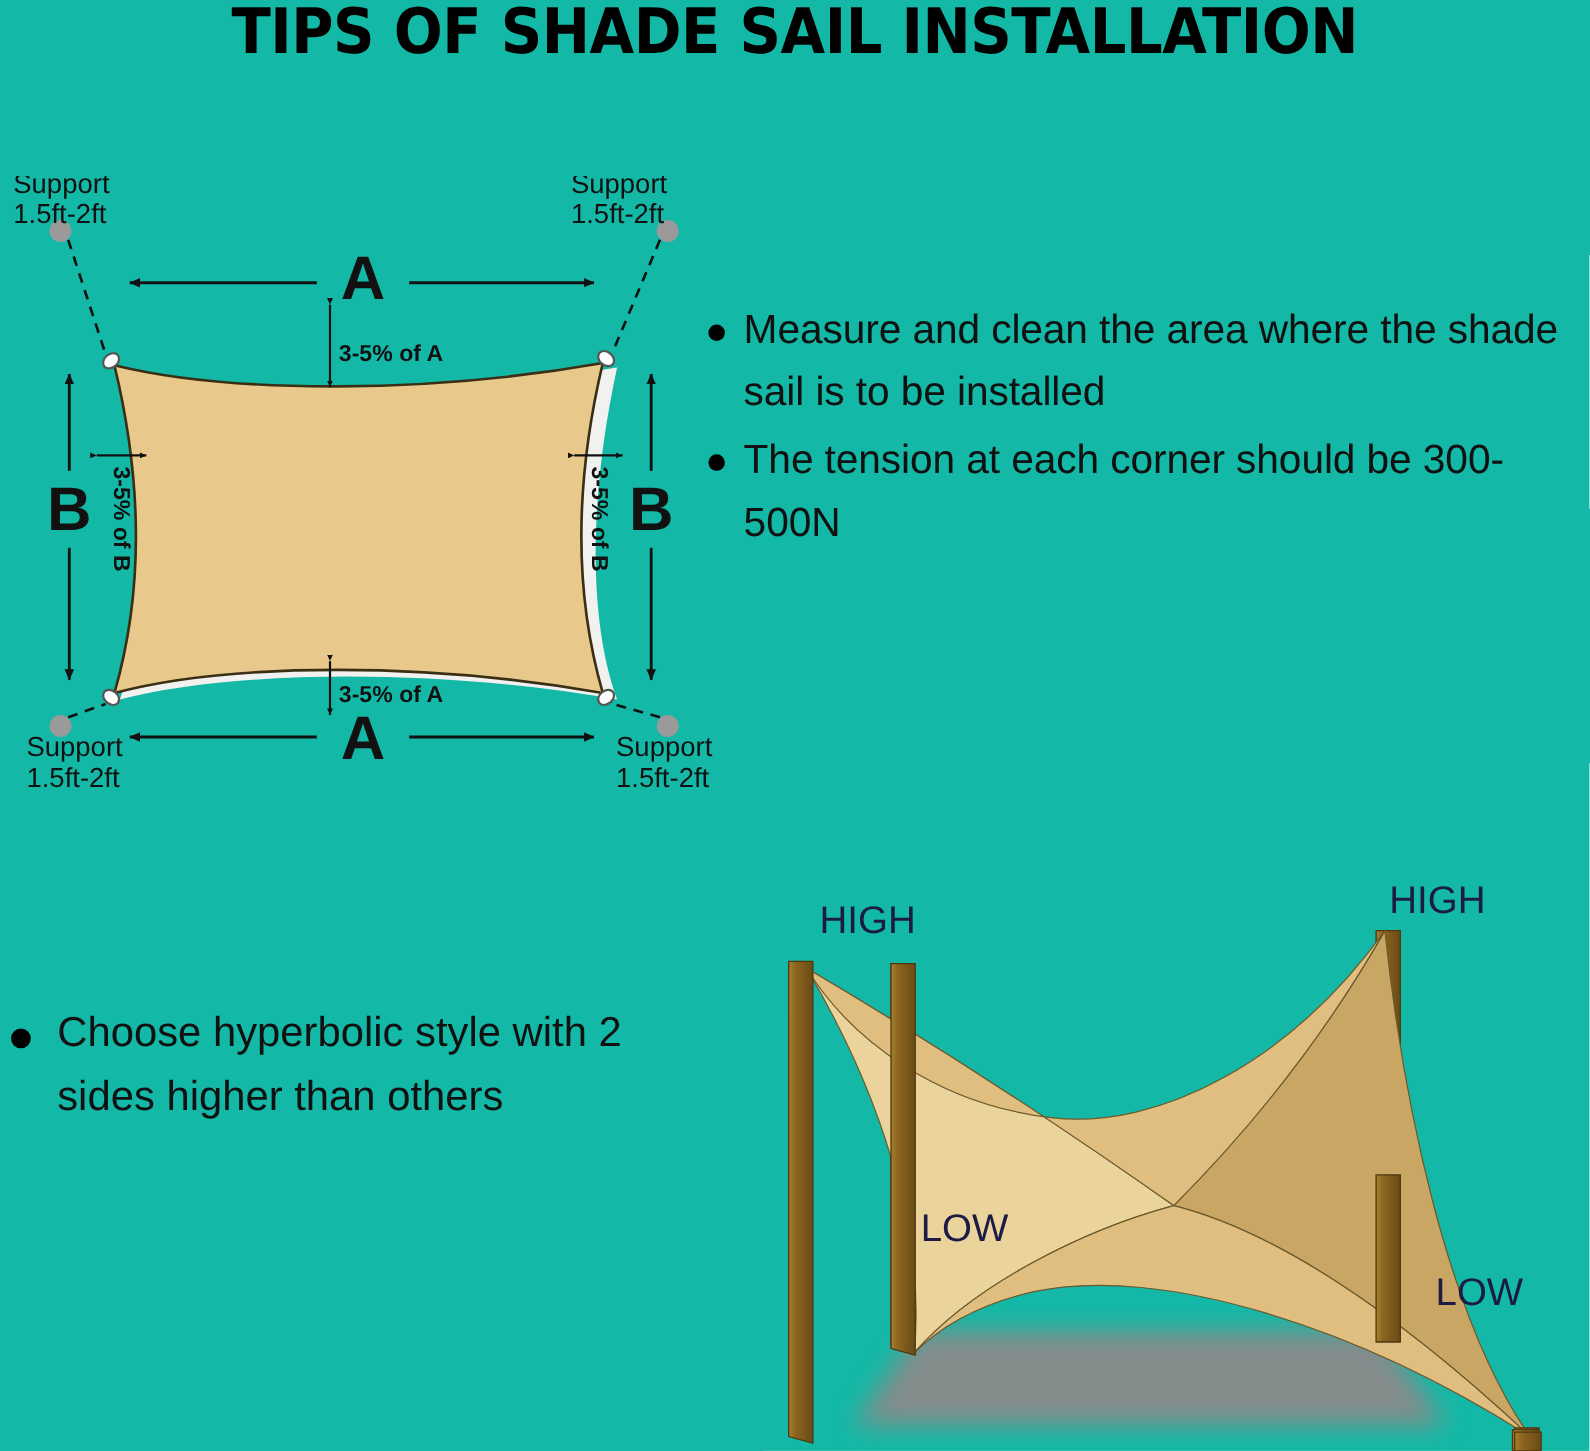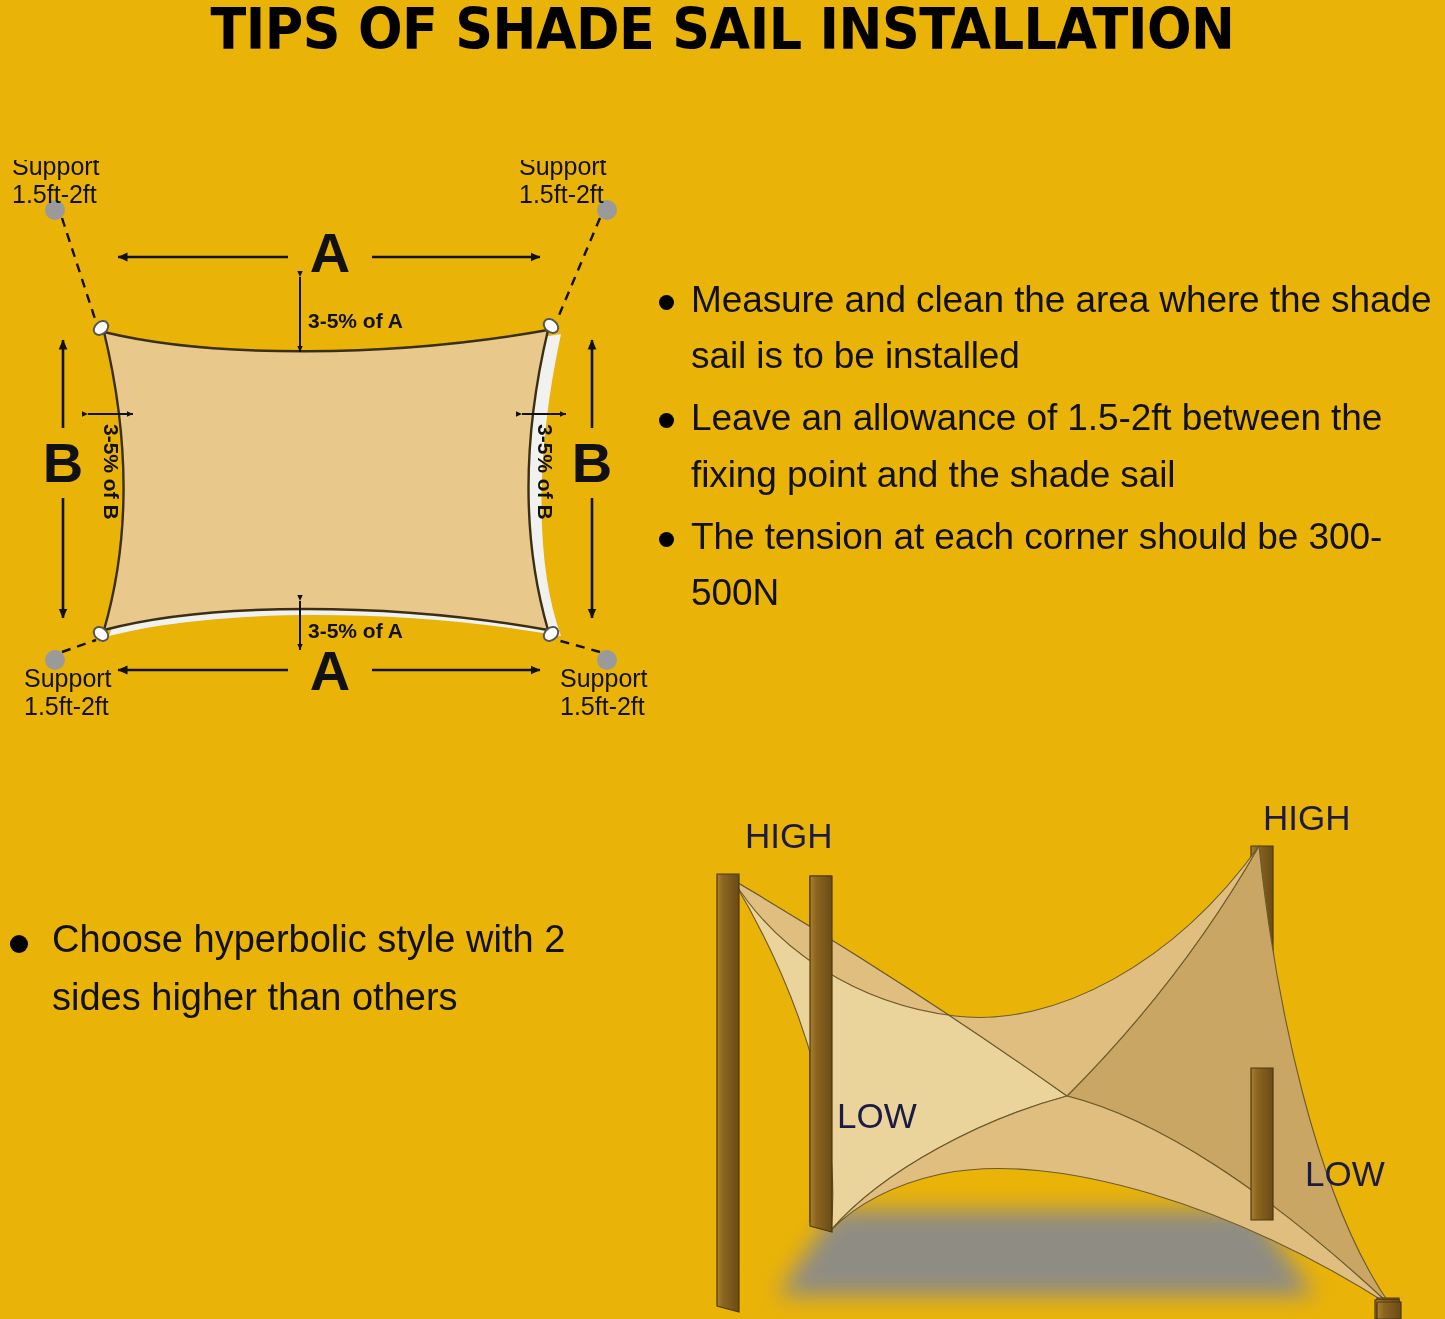--- a/index.html
+++ b/index.html
@@ -8,21 +8,21 @@
     background: #ffffff;
   }
   body {
     font-family: "Liberation Sans", sans-serif;
     -webkit-font-smoothing: antialiased;
   }
   #page {
     position: relative;
     width: 1445px;
     height: 1319px;
-    background: #eab308;
+    background: #14b8a6;
     overflow: hidden;
   }
 
   
   #title {
     position: absolute;
     left: 0;
     top: -4px;
     width: 1445px;
     text-align: center;
@@ -39,21 +39,21 @@
   
   #diagram-top {
     position: absolute;
     left: 0;
     top: 160px;
     width: 670px;
     height: 575px;
   }
   #bullets-top {
     position: absolute;
-    left: 645px;
+    left: 630px;
     top: 272px;
     width: 800px;
   }
   #bullets-bottom {
     position: absolute;
     left: 2px;
     top: 890px;
     width: 625px;
     margin-top: 21px;
   }
@@ -219,24 +219,20 @@
         <text class="diag-text" x="560" y="555" font-size="25">1.5ft-2ft</text>
       </g>
     </svg>
   </div>
 
   <div id="bullets-top">
     <ul class="bullets">
       <li>
         <span class="dot"></span>
         <span>Measure and clean the area where the shade sail is to be installed</span>
-      </li>
-      <li>
-        <span class="dot"></span>
-        <span>Leave an allowance of 1.5-2ft between the fixing point and the shade sail</span>
       </li>
       <li>
         <span class="dot"></span>
         <span>The tension at each corner should be 300-500N</span>
       </li>
     </ul>
   </div>
 
   <div id="bullets-bottom">
     <ul class="bullets">

